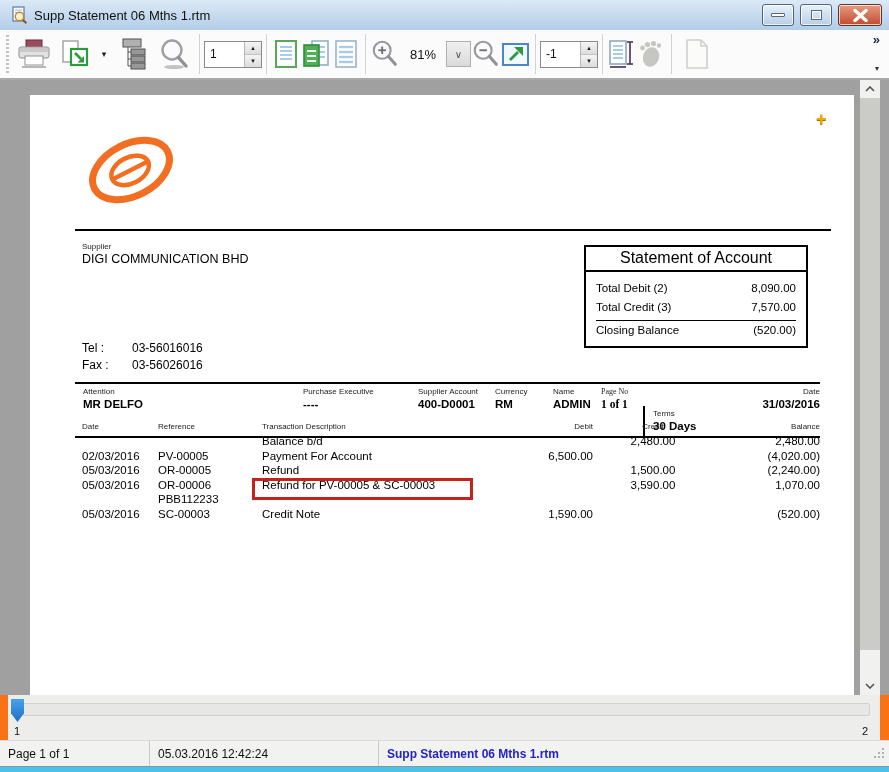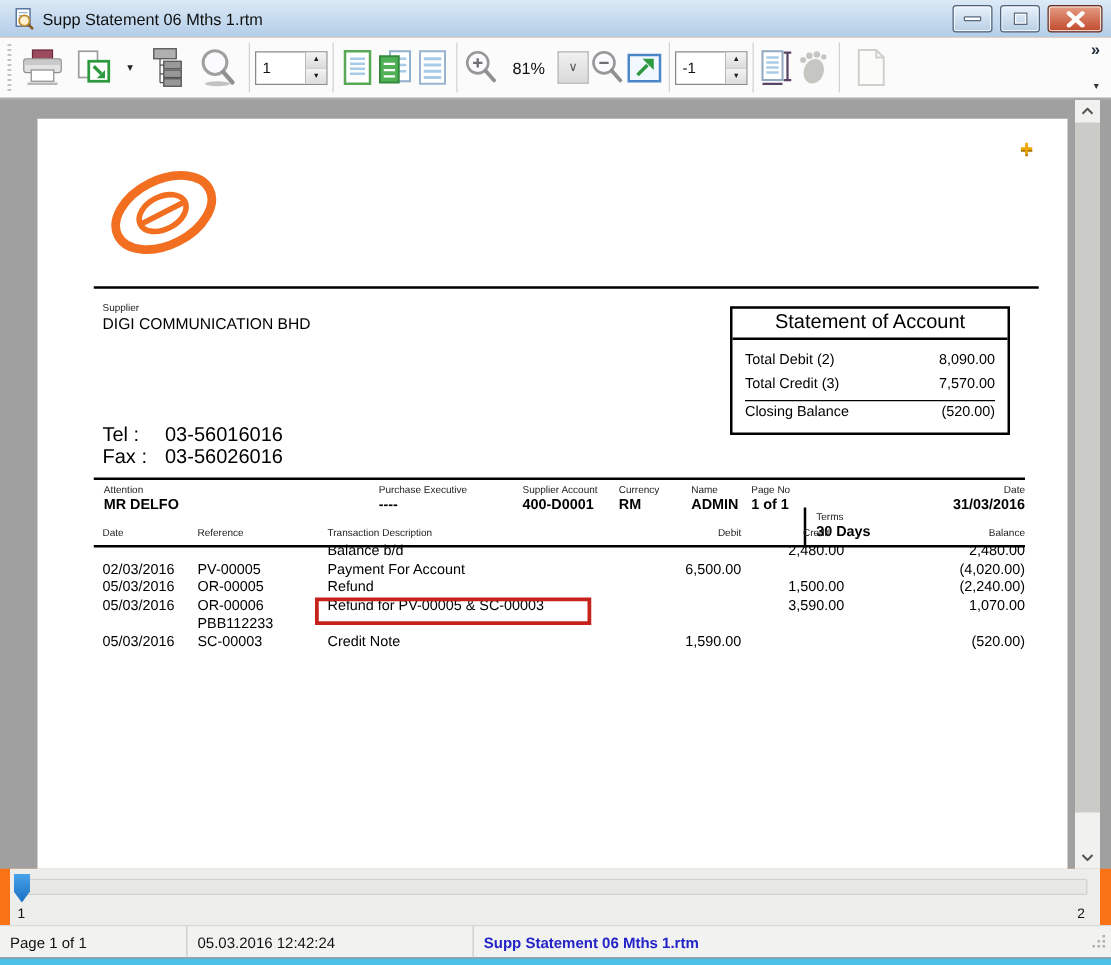--- a/index.html
+++ b/index.html
@@ -58,42 +58,42 @@
   
   .logo { position:absolute; left:56px; top:28px; }
   .plus-marker { position:absolute; left:786px; top:14px; font-size:18px; font-weight:900;
                  color:#f0a800; text-shadow:0 1px 0 #a87400; }
   .rule-top { position:absolute; left:45px; top:134px; width:756px; height:2px; background:#000; }
 
   .lbl-sm { font-size:8px; color:#222; }
   .supplier-label { position:absolute; left:52px; top:147px; }
   .supplier-name { position:absolute; left:52px; top:157px; font-size:12.5px; }
   .addr { position:absolute; left:52px; top:175px; font-size:12px; line-height:16.5px; }
-  .telfax { position:absolute; left:52px; top:245px; font-size:16px; line-height:17px; }
+  .telfax { position:absolute; left:52px; top:245px; font-size:12px; line-height:17px; }
   .telfax .tf-row { display:flex; }
   .telfax .tf-lbl { width:38px; }
   .telfax .tf-val { margin-left:12px; }
 
   .stmt-box { position:absolute; left:554px; top:150px; width:224px; height:103px; border:2px solid #000; }
   .stmt-title { text-align:center; font-size:16px; padding:2px 0 3px; border-bottom:2px solid #000; }
   .stmt-rows { padding:10px 10px 0 10px; font-size:11.5px;text-align:right; }
   .stmt-row { display:flex; justify-content:space-between; margin-bottom:7px; }
   .stmt-closing { display:flex; justify-content:space-between; border-top:1px solid #000;
                   padding-top:3px; font-size:11.5px; }
 
   .info-band { position:absolute; left:45px; top:287px; width:745px; border-top:2px solid #000;
                border-bottom:2px solid #000; display:flex; align-items:stretch; }
   .ib-col { padding:3px 0 4px 0; }
   .ib-col .ib-val { font-size:11.5px; font-weight:bold; margin-top:2px; }
   .ib-attention { width:228px; padding-left:8px; }
   .ib-pe { width:115px; }
   .ib-sa { width:77px; }
   .ib-cur { width:58px; }
   .ib-name { width:48px; }
-  .ib-pg { width:42px; }
+  .ib-pg { width:42px;font-family:Liberation Serif, serif; }
   .ib-terms { width:90px; border-left:2px solid #000; padding-left:8px;margin-top:22px; }
   .ib-date { flex:1; text-align:right; }
 
   .txn { position:absolute; left:45px; top:327px; width:745px; }
   .t-row { display:flex; padding-left:7px; }
   .t-head { margin-bottom:3px; }
   .t-body .t-row { font-size:11.5px; line-height:14.6px; }
   .c-date { width:76px; }
   .c-ref { width:104px; }
   .c-desc { width:230px; }

